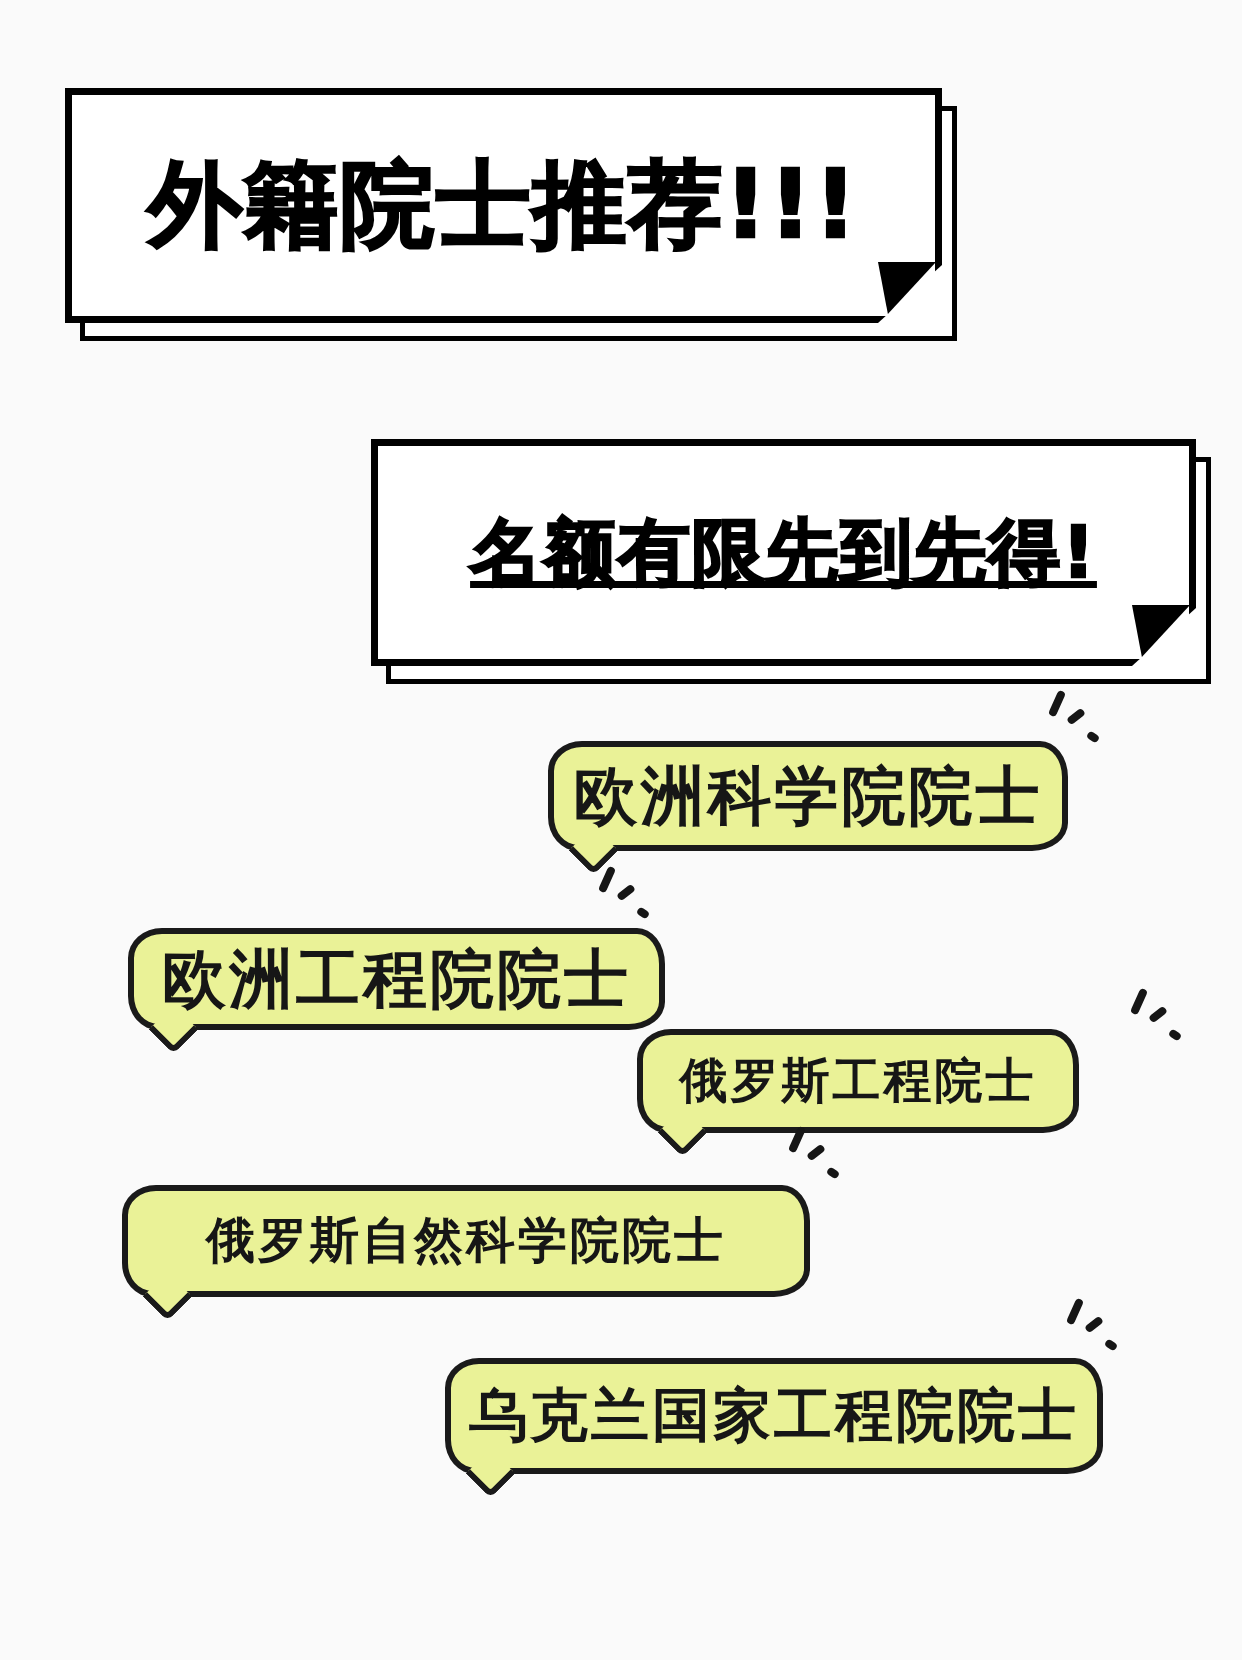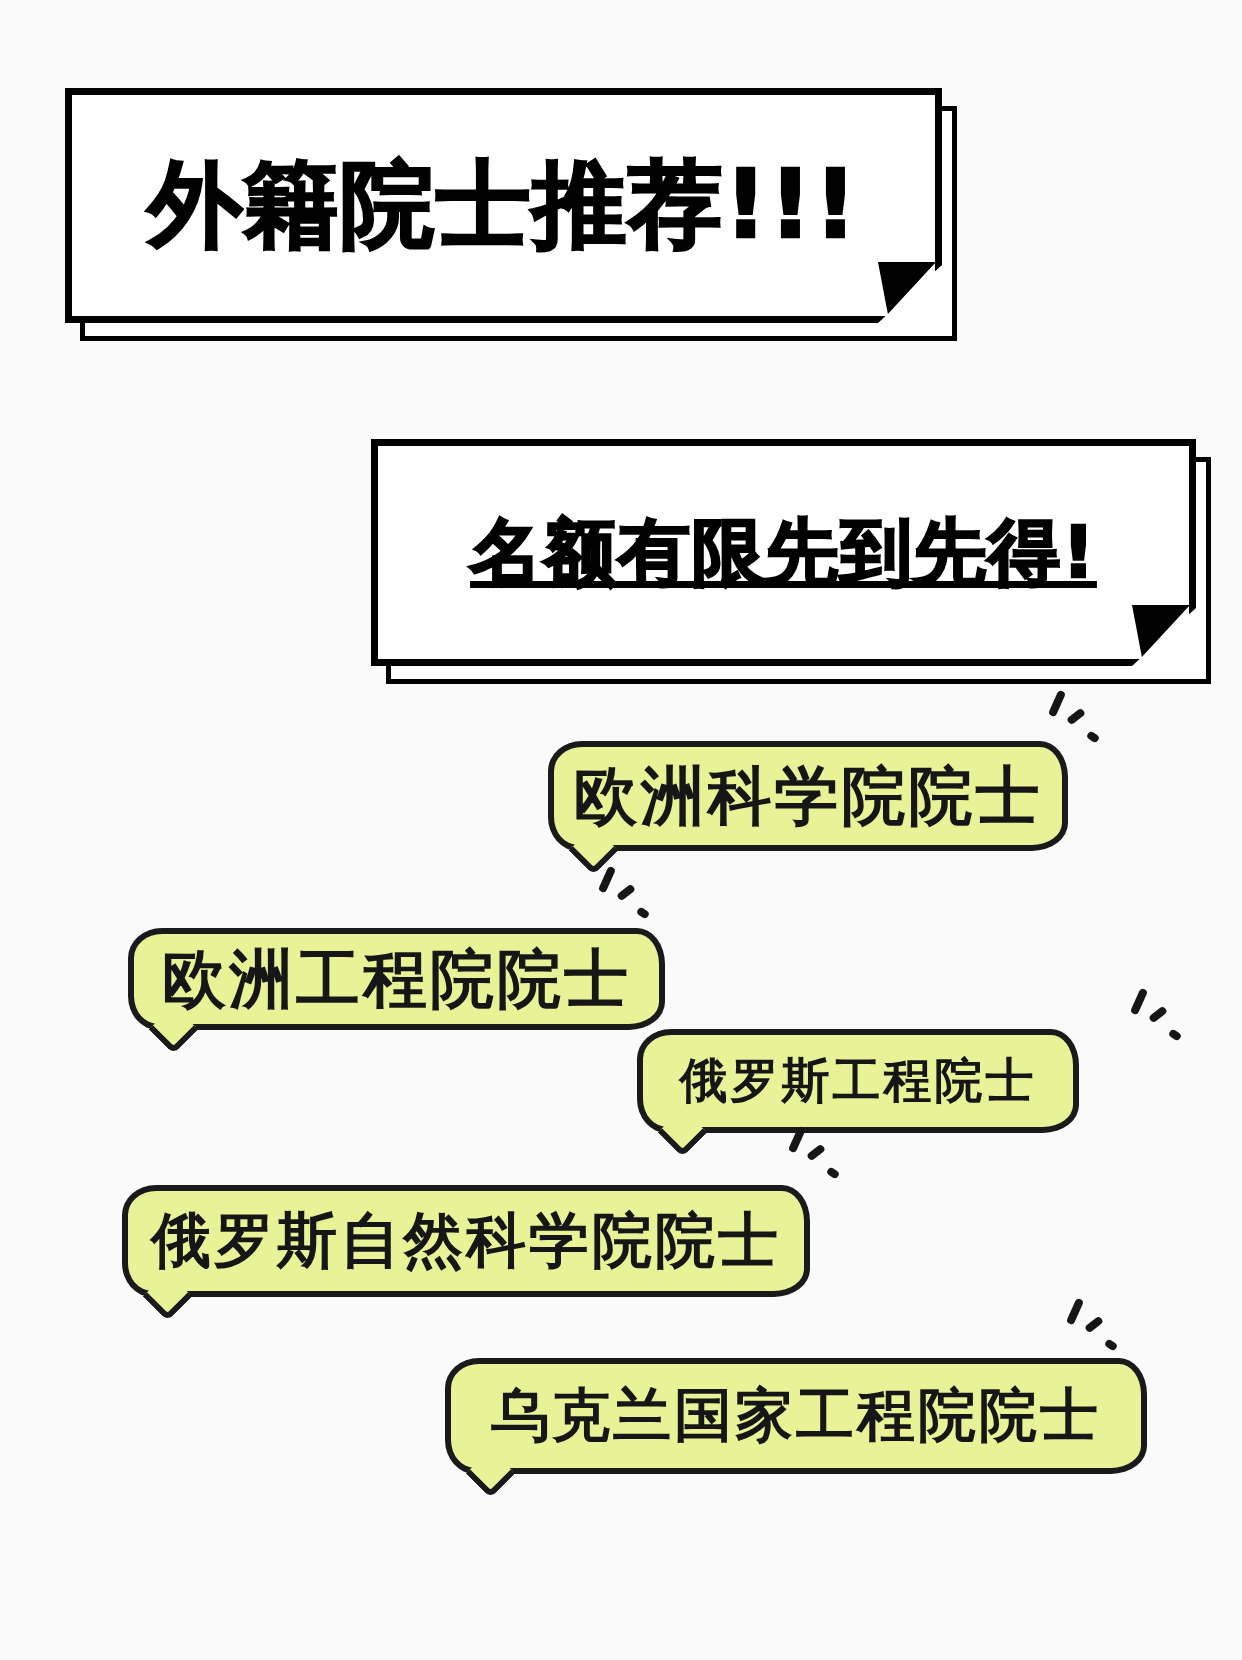--- a/index.html
+++ b/index.html
@@ -52,22 +52,22 @@
     border-bottom-right-radius:8px;
     transform:rotate(45deg); box-sizing:border-box; z-index:2;
   }
   #bubble1 { left:548px; top:741px;  width:520px; height:110px; }
   #bubble1 .body { font-size:64px; }
   #bubble2 { left:128px; top:928px;  width:527px; height:102px;padding-left:10px; }
   #bubble2 .body { font-size:64px; }
   #bubble3 { left:637px; top:1029px; width:442px; height:104px; }
   #bubble3 .body { font-size:48px; }
   #bubble4 { left:122px; top:1185px; width:688px; height:112px; }
-  #bubble4 .body { font-size:60px; }
-  #bubble5 { left:445px; top:1358px; width:658px; height:116px;padding-left:44px; }
+  #bubble4 .body { font-size:49px; }
+  #bubble5 { left:445px; top:1358px; width:658px; height:116px; }
   #bubble5 .body { font-size:58px; }
 
   
   .sparkle { position:absolute; width:54px; height:58px; z-index:3; }
   .sparkle i { position:absolute; background:#161616; border-radius:5px; }
   .sparkle .s1 { width:8px;  height:27px; left:7px;  top:0;    transform:rotate(24deg); }
   .sparkle .s2 { width:8px;  height:19px; left:26px; top:17px; transform:rotate(52deg); }
   .sparkle .s3 { width:12px; height:8px;  left:41px; top:43px; transform:rotate(32deg); }
   #sparkle1 { left:1046px; top:690px;  }
   #sparkle2 { left:596px;  top:866px;  }

